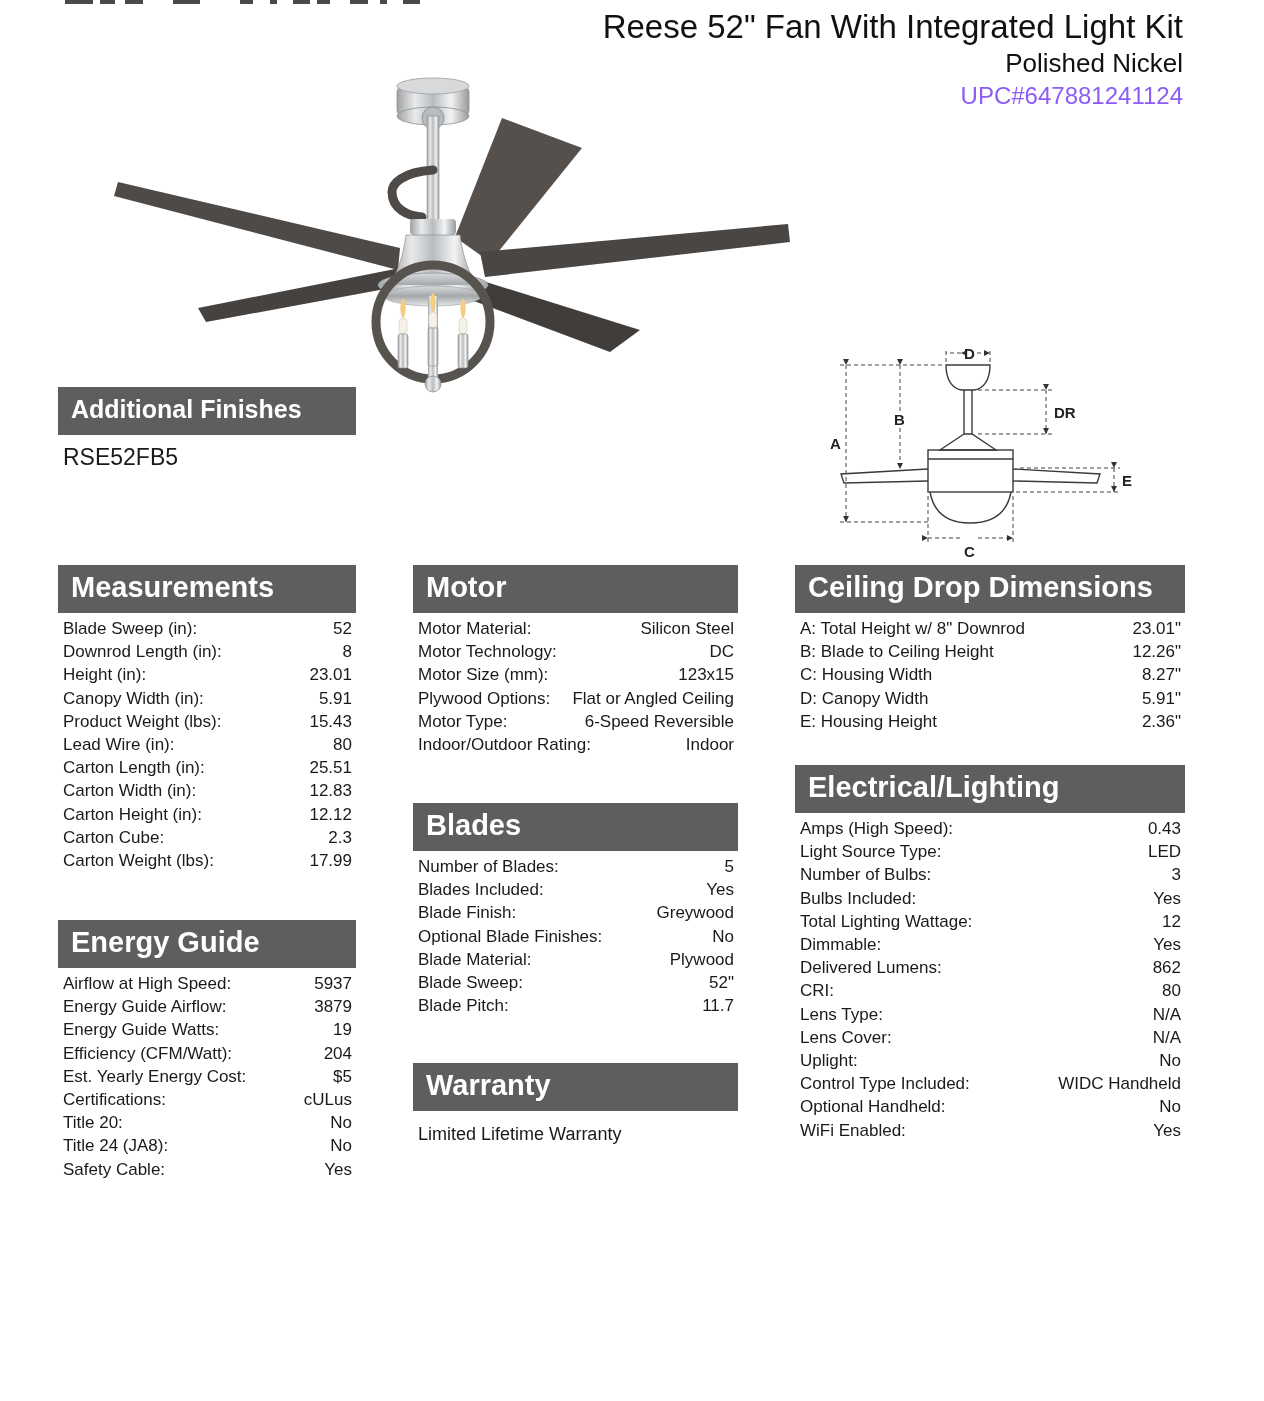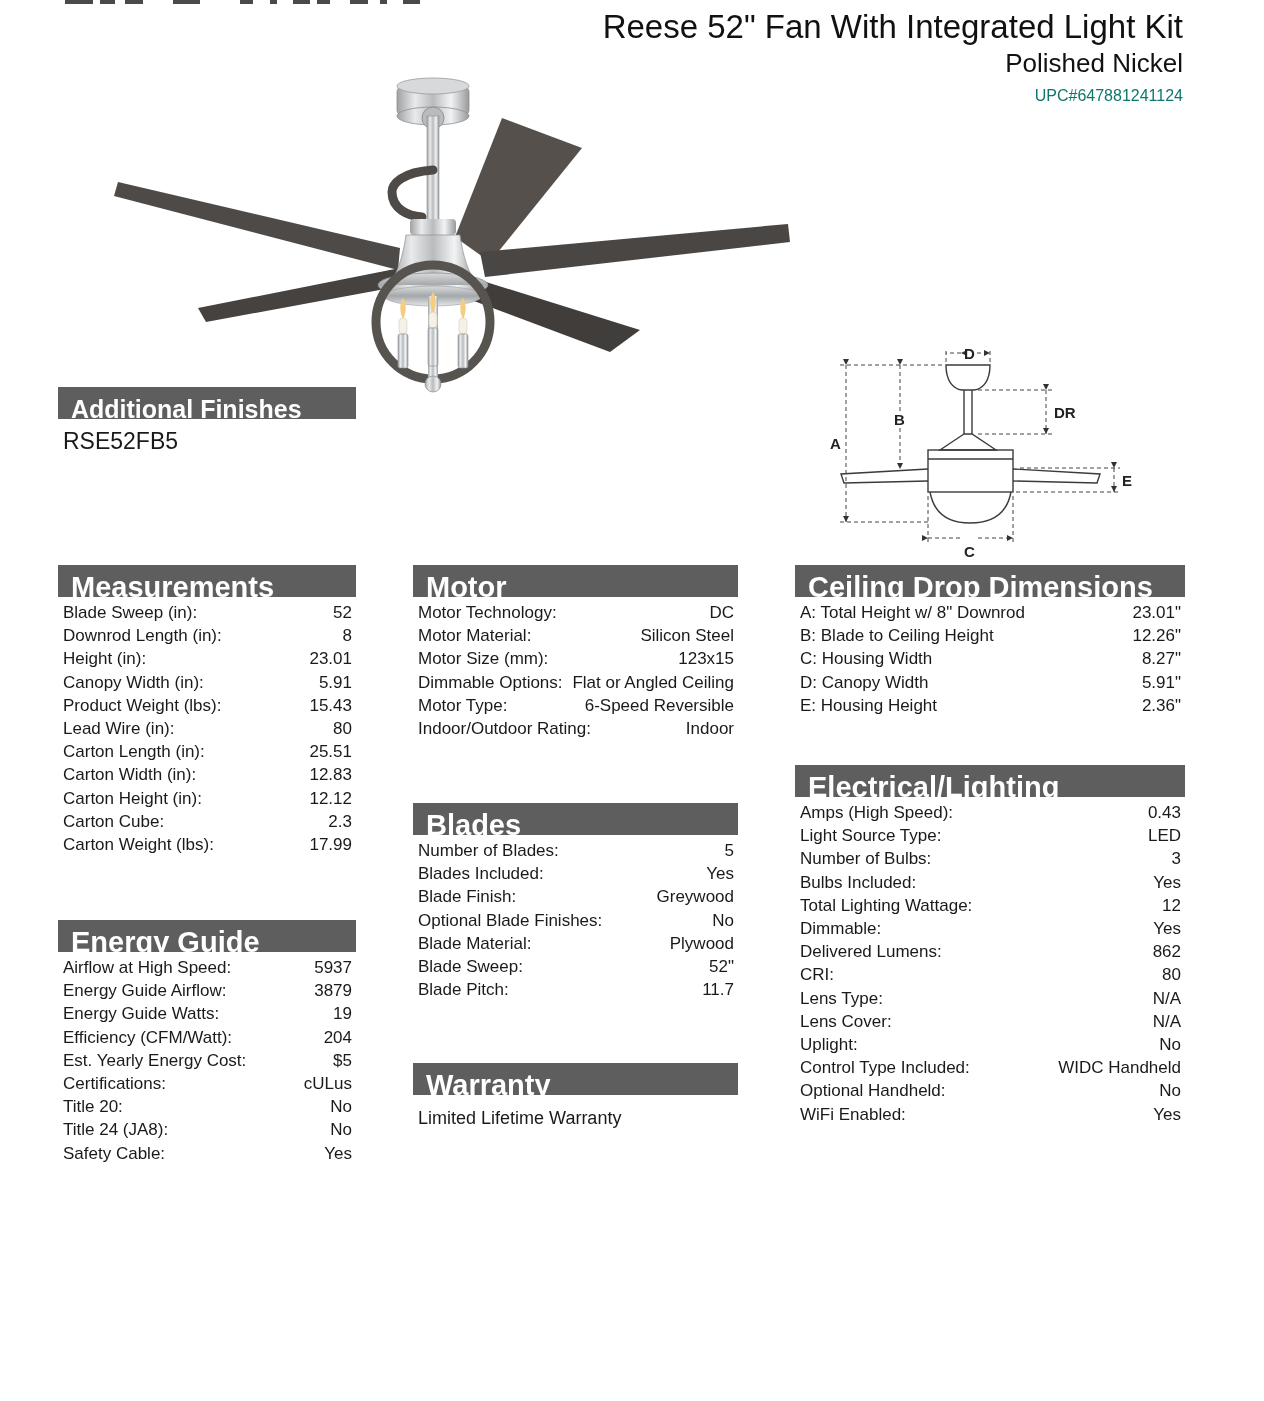--- a/index.html
+++ b/index.html
@@ -6,25 +6,25 @@
   .page{
     position:relative;width:1264px;height:1401px;background:#fff;
     font-family:"Liberation Sans", sans-serif;color:#1a1a1a;overflow:hidden;
   }
   
   .frag{position:absolute;top:0;height:4px;background:#4a4a4a;}
   
   .title-block{position:absolute;top:8px;right:81px;text-align:right;}
   .product-title{font-size:33px;line-height:38px;color:#111;}
   .product-finish{font-size:26px;line-height:34px;color:#111;}
-  .product-upc{font-size:16px;line-height:32px;color:#0f766e;}
+  .product-upc{font-size:24px;line-height:32px;color:#8b5cf6;}
   
   .spec{position:absolute;}
   .bar{
-    height:32px;line-height:44px;background:#5e5e5e;color:#ffffff;
+    height:48px;line-height:44px;background:#5e5e5e;color:#ffffff;
     font-weight:bold;font-size:29px;padding-left:13px;box-sizing:border-box;
     white-space:nowrap;overflow:hidden;
   }
   .bar.small{font-size:25px;}
   .rows{margin-top:4px;padding:0 4px 0 5px;}
   .row{display:flex;justify-content:space-between;align-items:baseline;
        font-size:17px;line-height:23.2px;white-space:nowrap;}
   .row .lbl{text-align:left;}
   .row .val{text-align:right;margin-left:8px;}
   .model{font-weight:normal;font-size:23px;margin:9px 0 0 5px;}
@@ -301,36 +301,36 @@
           <span class="val">Yes</span>
         </div>
       </div>
   </section>
 
   <section class="spec" style="left:413px;top:565px;width:325px;">
     <div class="bar">Motor</div>
     <div class="rows">
 
         <div class="row">
+          <span class="lbl">Motor Material:</span>
+          <span class="val">Silicon Steel</span>
+        </div>
+
+        <div class="row">
           <span class="lbl">Motor Technology:</span>
           <span class="val">DC</span>
         </div>
 
         <div class="row">
-          <span class="lbl">Motor Material:</span>
-          <span class="val">Silicon Steel</span>
-        </div>
-
-        <div class="row">
           <span class="lbl">Motor Size (mm):</span>
           <span class="val">123x15</span>
         </div>
 
         <div class="row">
-          <span class="lbl">Dimmable Options:</span>
+          <span class="lbl">Plywood Options:</span>
           <span class="val">Flat or Angled Ceiling</span>
         </div>
 
         <div class="row">
           <span class="lbl">Motor Type:</span>
           <span class="val">6-Speed Reversible</span>
         </div>
 
         <div class="row">
           <span class="lbl">Indoor/Outdoor Rating:</span>

